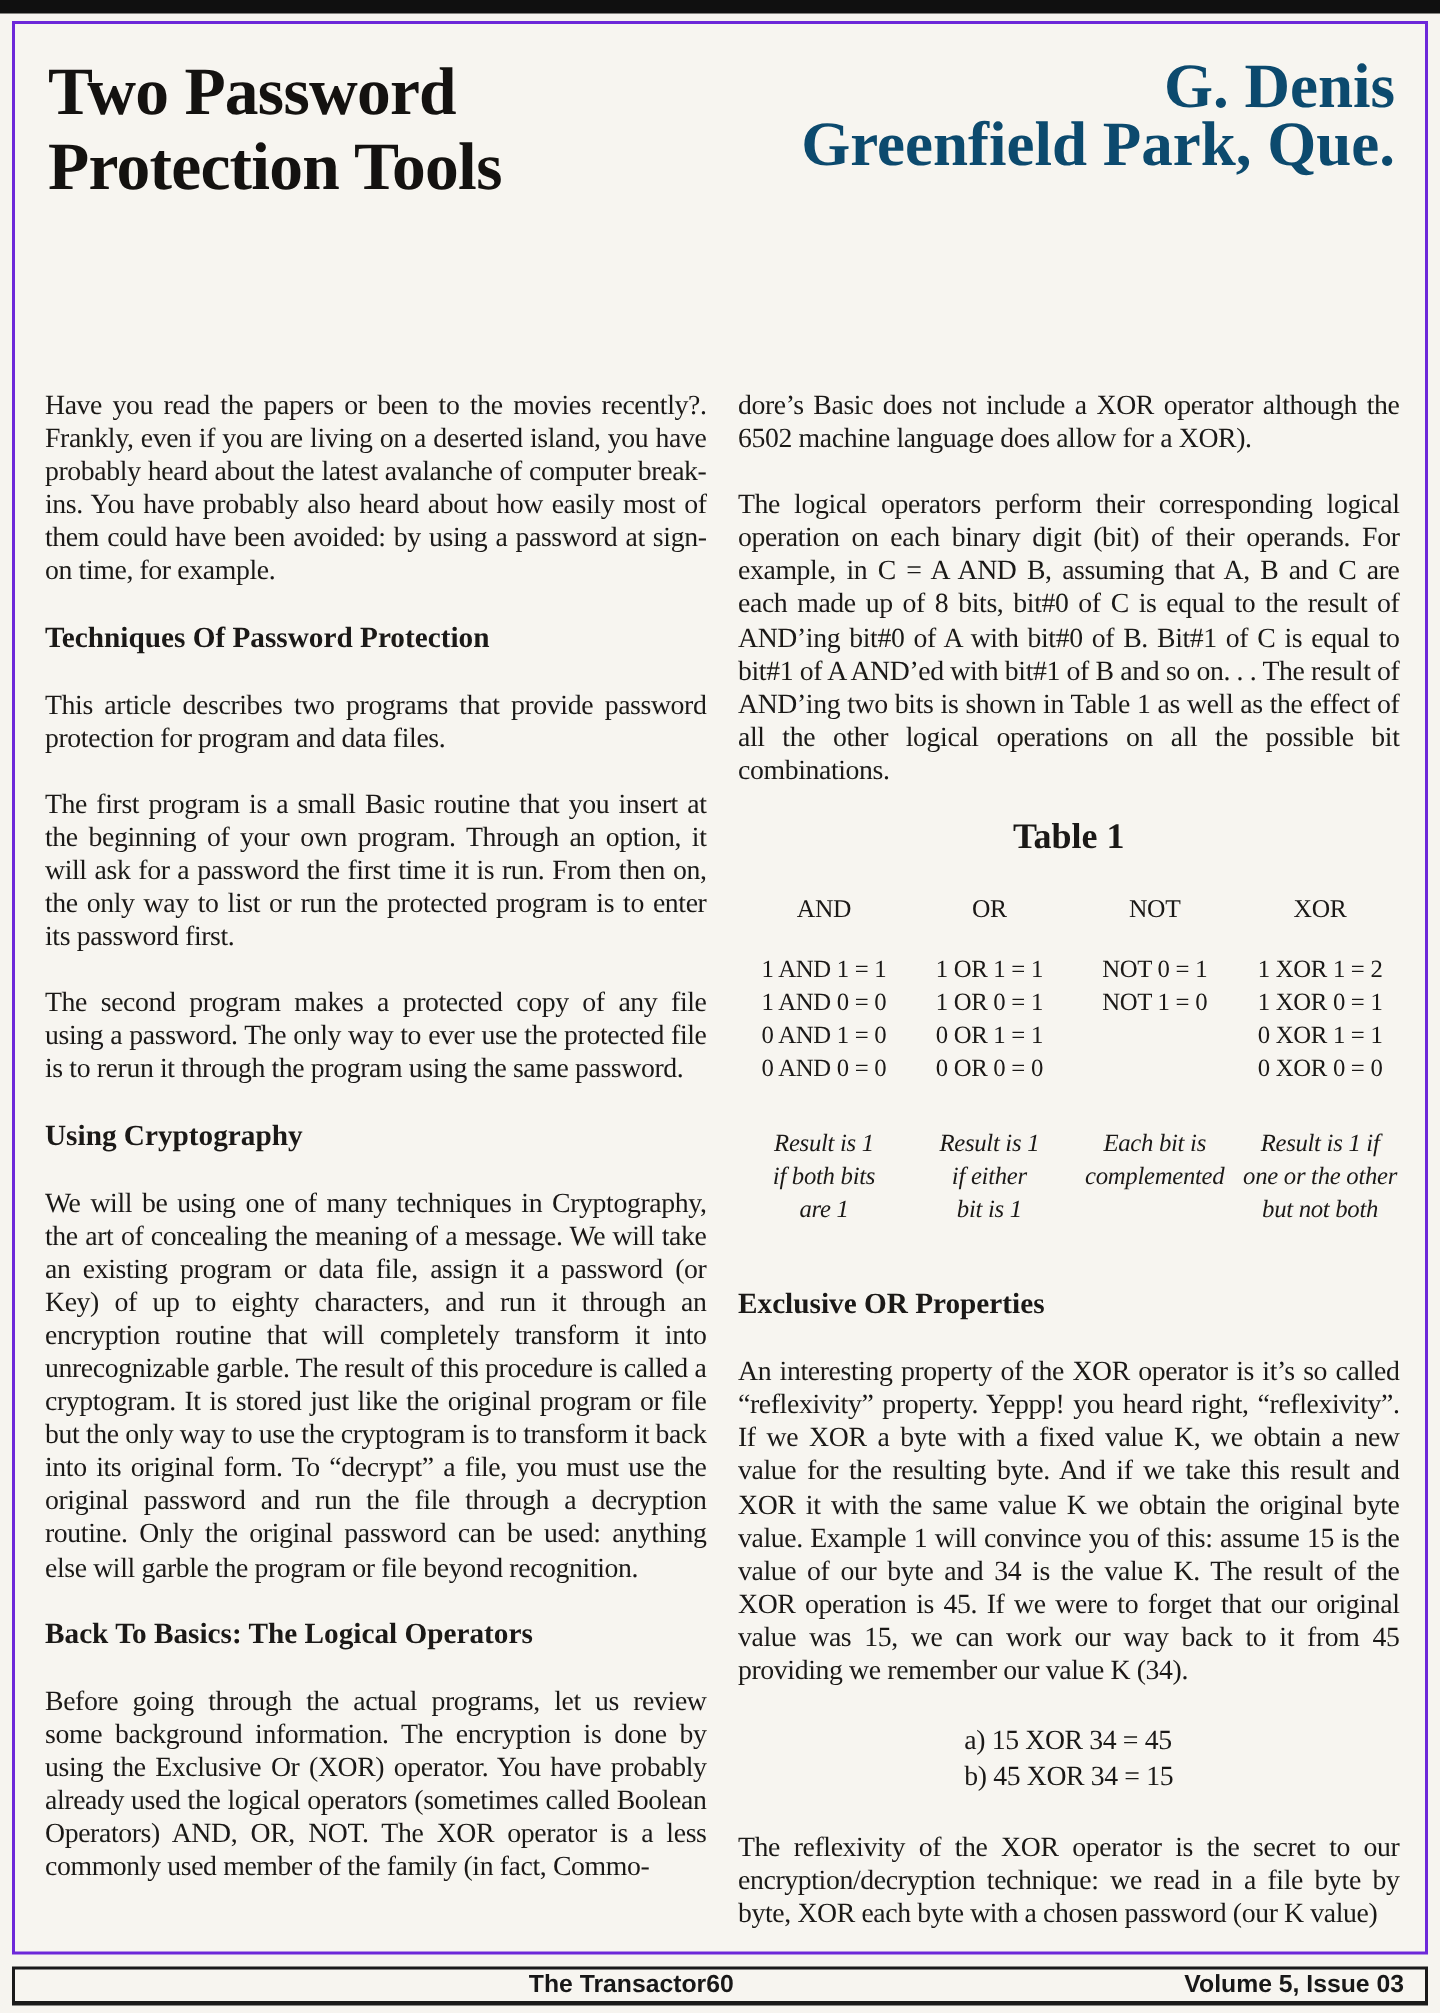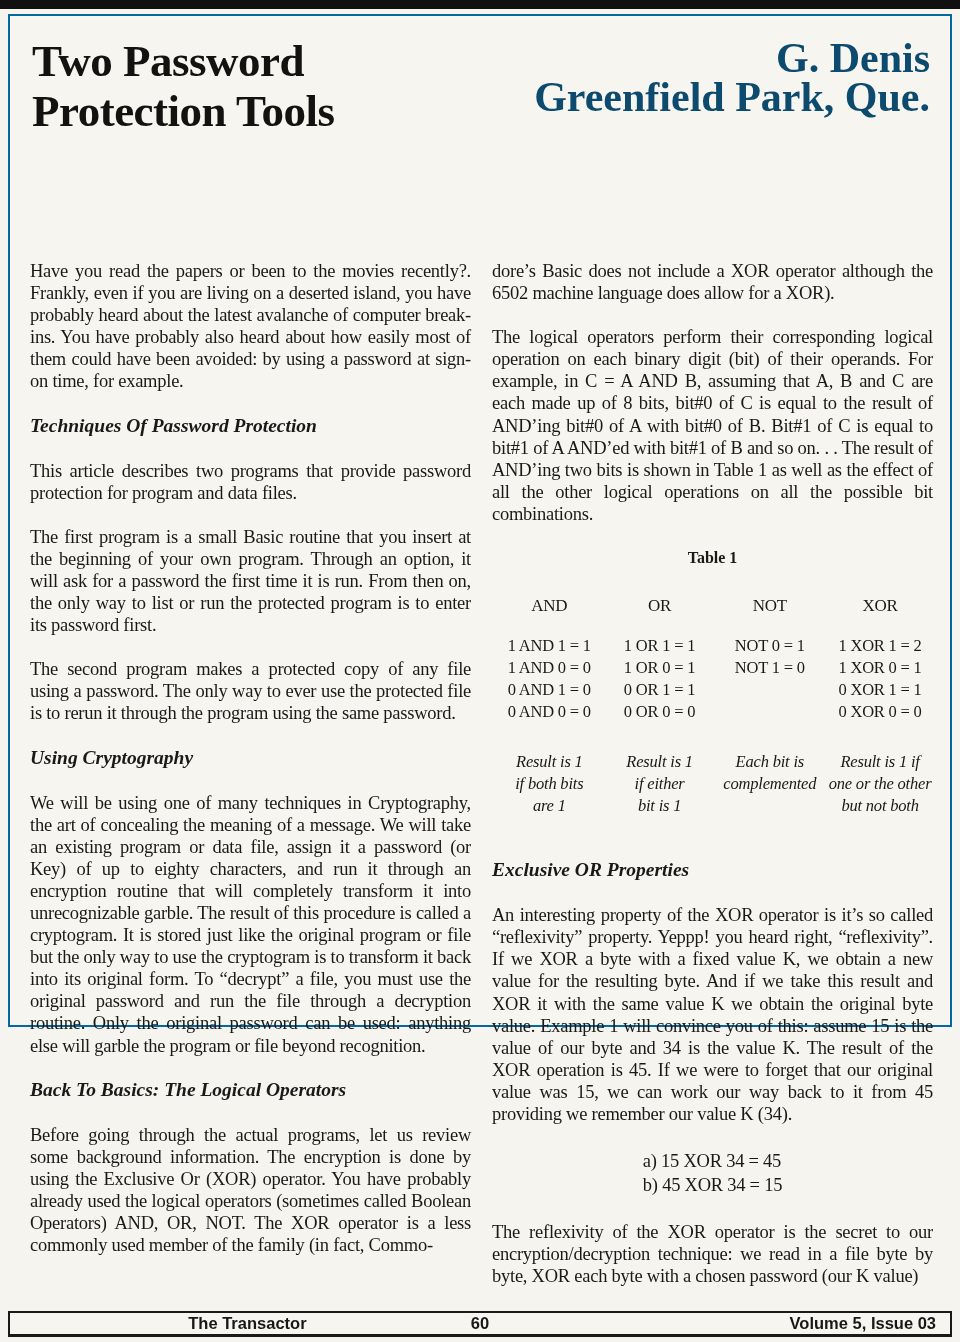--- a/index.html
+++ b/index.html
@@ -11,22 +11,22 @@
     color: #1b1917;
     overflow: hidden;
   }
   .top-band {
     position: absolute; left: 0; top: 0; right: 0; height: 9px;
     background: #101010;
   }
   .content-box {
     position: absolute;
     left: 8px; top: 14px;
-    width: 944px; height: 1013px;
-    border: 2px solid #0369a1;
+    width: 944px; height: 1289px;
+    border: 2px solid #6d28d9;
     background: #f7f5f0;
   }
   
   .header {
     position: absolute; left: 22px; right: 20px; top: 20px;
     display: flex; justify-content: space-between; align-items: flex-start;
   }
   .title {
     font-size: 45px; line-height: 50px; font-weight: bold;
     letter-spacing: -0.5px; color: #141210;
@@ -38,25 +38,25 @@
   
   .col {
     position: absolute; top: 244px; width: 441px;
     font-size: 18.5px; line-height: 22.1px; letter-spacing: -0.25px;
   }
   .col-left  { left: 20px; }
   .col-right { left: 482px; }
   .col p { text-align: justify; margin-bottom: 22px; }
   .col h2 {
     font-size: 19.5px; line-height: 22px;
-    margin: 4px 0 23px 0; letter-spacing: 0; font-style: italic;
+    margin: 4px 0 23px 0; letter-spacing: 0;
   }
   
   .table-title {
-    text-align: center; font-weight: bold; font-size: 16px;
+    text-align: center; font-weight: bold; font-size: 24px;
     margin-top: 4px; letter-spacing: 0;
   }
   .logic-table {
     display: grid; grid-template-columns: 26% 24% 26% 24%;
     text-align: center; margin: 0 0 42px 0;
     font-size: 16.5px; letter-spacing: -0.2px;
   }
   .lt-head { margin-top: 26px; height: 22px; font-size: 17px; }
   .lt-rows { margin-top: 18px; }
   .lt-cell { height: 22px; line-height: 22px; white-space: nowrap; }
@@ -66,21 +66,21 @@
   .examples-inner { display: inline-block; text-align: left; line-height: 24px; }
   
   .footer-bar {
     position: absolute; left: 8px; right: 8px; top: 1311px; height: 26px;
     border: 2px solid #1a1a1a; border-bottom-width: 3px;
     display: flex; align-items: center;
     font-family: "Liberation Sans", sans-serif; font-weight: bold;
     font-size: 16.5px; color: #181818;
     padding: 0 14px; background: #f7f5f0;
   }
-  .footer-left  { flex: 1; text-align: center; }
+  .footer-left  { flex: 1; text-align: right; }
   .footer-center{ flex: 0 0 auto; }
   .footer-right { flex: 1; text-align: right; }
 </style>
 </head>
 <body>
 
 <div class="top-band"></div>
 
 <div class="content-box">
 

